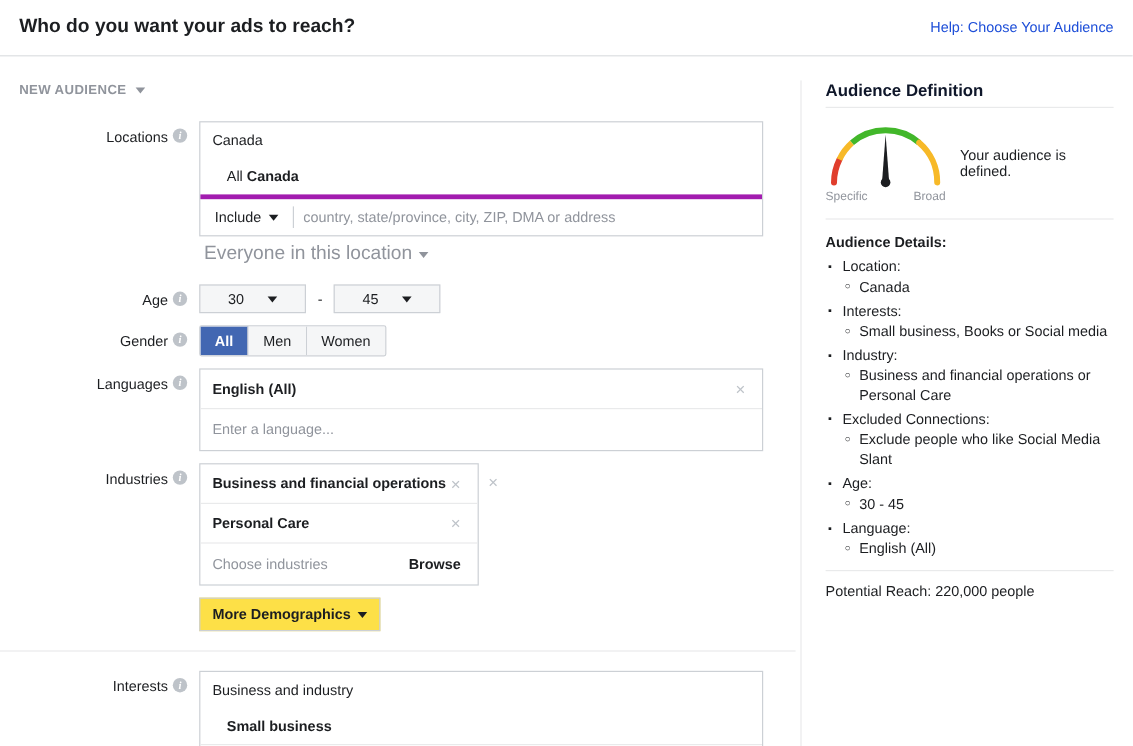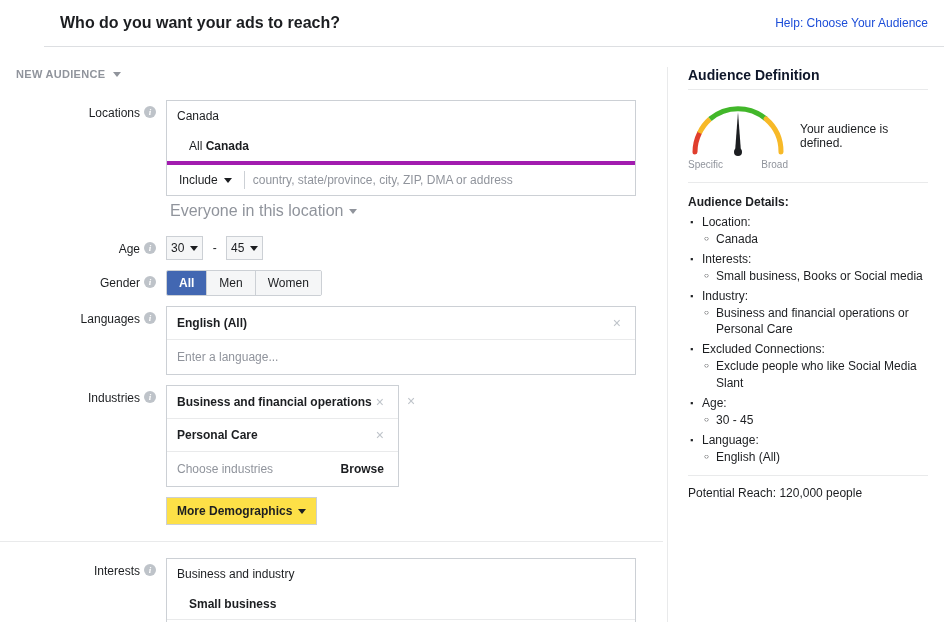--- a/index.html
+++ b/index.html
@@ -1,17 +1,17 @@
 <!DOCTYPE html>
 <html><head>
 <meta charset="utf-8">
 <style>
 * { box-sizing: border-box; margin: 0; padding: 0; }
 body { font-family: Helvetica, Arial, sans-serif; font-size: 12px; color: #1c1e21; background: #fff; width: 944px; }
-.header { display: flex; justify-content: space-between; align-items: center; padding: 14px 16px; border-bottom: 1px solid #dddfe2; margin-left: 44px; }
+.header { display: flex; justify-content: space-between; align-items: center; padding: 14px 16px; border-bottom: 1px solid #dddfe2; }
 .header h1 { font-size: 16px; font-weight: bold; color: #1c1e21; }
 .header a { color: #1d4ed8; font-size: 12px; text-decoration: none; }
 .content { display: flex; padding: 20px 16px 0 16px; }
 .left { flex: 1; padding-right: 20px; border-right: 1px solid #e9eaeb; }
 .right { width: 260px; padding-left: 20px; }
 .new-aud { display: inline-flex; align-items: center; font-size: 11px; font-weight: bold; color: #90949c; letter-spacing: 0.3px; margin-bottom: 20px; cursor: pointer; }
 .new-aud .caret { margin-left: 8px; }
 .row { display: flex; margin-bottom: 10px; }
 .label { width: 150px; text-align: right; padding-right: 10px; padding-top: 6px; font-size: 12px; color: #1c1e21; display: flex; justify-content: flex-end; align-items: flex-start; gap: 4px; }
 .info-icon { display: inline-flex; width: 12px; height: 12px; border-radius: 50%; background: #bec3c9; color: #fff; font-size: 9px; font-weight: bold; align-items: center; justify-content: center; font-style: italic; font-family: Georgia, serif; }
@@ -21,21 +21,21 @@
 .box-item.sub { padding-left: 22px; }
 .box-item .txt { flex: 1; }
 .box-item .close { color: #bec3c9; font-size: 14px; cursor: pointer; padding: 0 4px; }
 .box-divider { border-top: 1px solid #e9eaeb; }
 .include-row { display: flex; align-items: center; padding: 6px 8px; border-top: 4px solid #a21caf; }
 .incl-btn { color: #1c1e21; font-size: 12px; padding: 2px 4px; display: inline-flex; align-items: center; gap: 6px; cursor: pointer; }
 .sep-vert { width: 1px; height: 18px; background: #ccd0d5; margin: 0 8px; }
 .placeholder-input { border: none; outline: none; font-size: 12px; color: #1c1e21; flex: 1; padding: 2px 0; }
 .placeholder-input::placeholder { color: #90949c; }
 .below-note { color: #90949c; font-size: 16px; padding: 6px 4px; display: inline-flex; align-items: center; gap: 6px; cursor: pointer; }
-.age-select { display: inline-flex; align-items: center; border: 1px solid #ccd0d5; background: #f5f6f7; padding: 4px 4px; font-size: 12px; cursor: pointer; gap: 6px; }
+.age-select { display: inline-flex; align-items: center; border: 1px solid #ccd0d5; background: #f5f6f7; padding: 4px 23px; font-size: 12px; cursor: pointer; gap: 20px; }
 .age-dash { margin: 0 6px; color: #1c1e21; }
 .btn-group { display: inline-flex; border: 1px solid #ccd0d5; border-radius: 2px; overflow: hidden; }
 .btn-group .seg { padding: 5px 12px; font-size: 12px; background: #f5f6f7; border-right: 1px solid #ccd0d5; cursor: pointer; }
 .btn-group .seg:last-child { border-right: none; }
 .btn-group .seg.active { background: #4267b2; color: #fff; font-weight: bold; }
 .token { font-weight: bold; }
 .browse { font-weight: bold; font-size: 12px; color: #1c1e21; cursor: pointer; padding: 0 4px; }
 .more-demo { display: inline-flex; align-items: center; gap: 6px; border: 1px solid #ccd0d5; background: #fde047; padding: 6px 10px; font-size: 12px; font-weight: bold; cursor: pointer; }
 .outer-close { color: #bec3c9; font-size: 14px; cursor: pointer; margin-left: 8px; align-self: flex-start; padding-top: 8px; }
 .field-wrap { display: flex; }
@@ -255,15 +255,15 @@
             </ul></li>
           <li>Age:<ul>
               <li>30 - 45</li>
             </ul></li>
           <li>Language:<ul>
               <li>English (All)</li>
             </ul></li>
         </ul>
     </div>
 
-    <div class="reach">Potential Reach: 120,000 people</div>
+    <div class="reach">Potential Reach: 220,000 people</div>
   </div>
 </div>
 
 </body></html>

